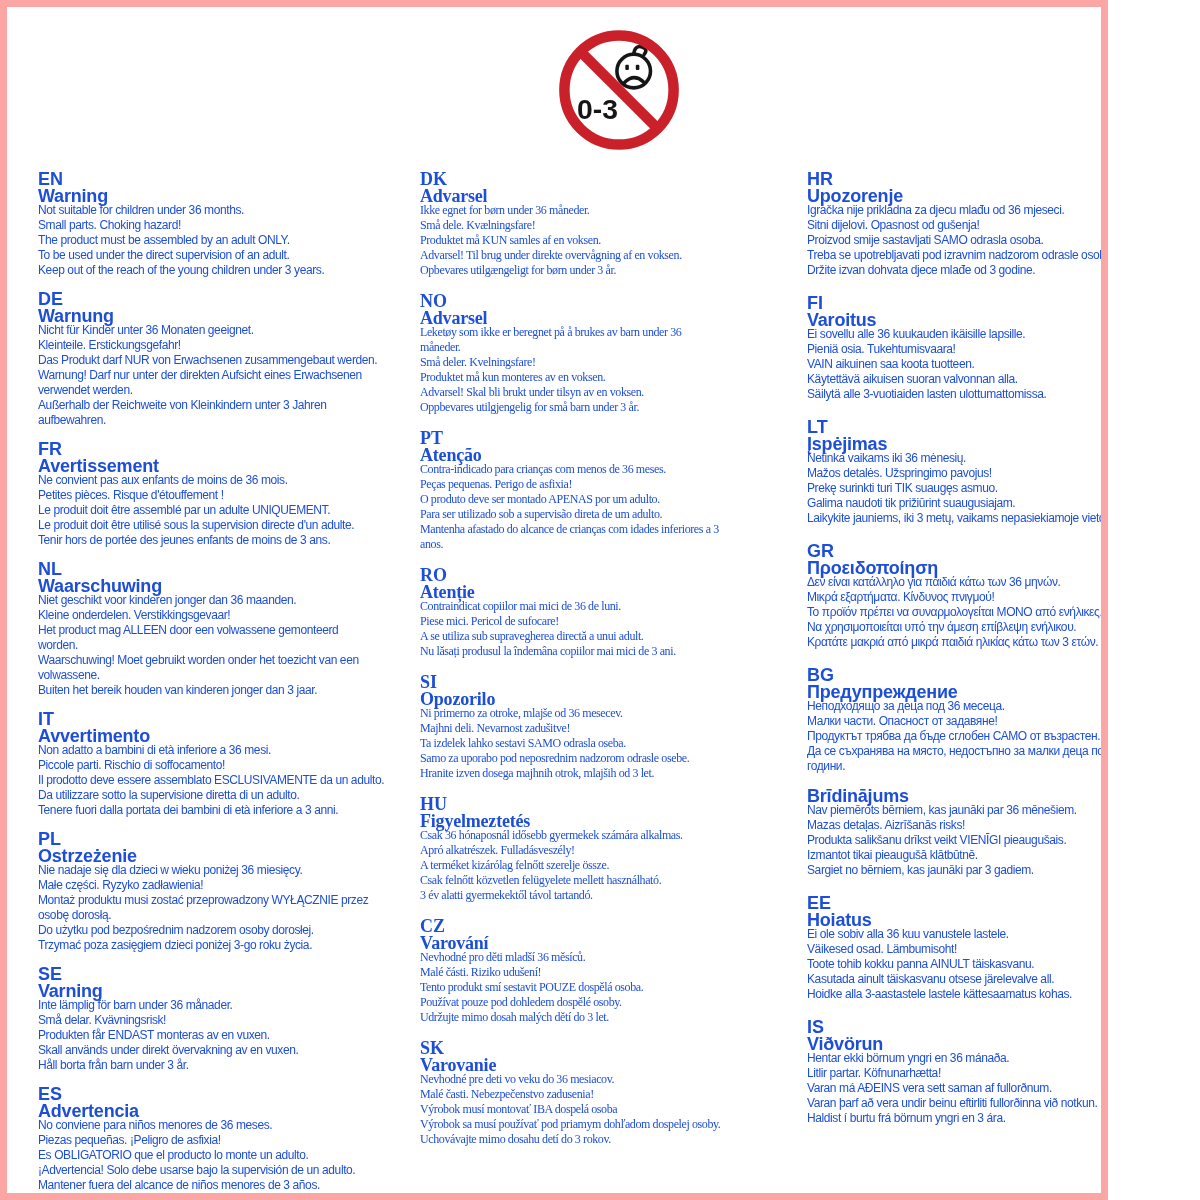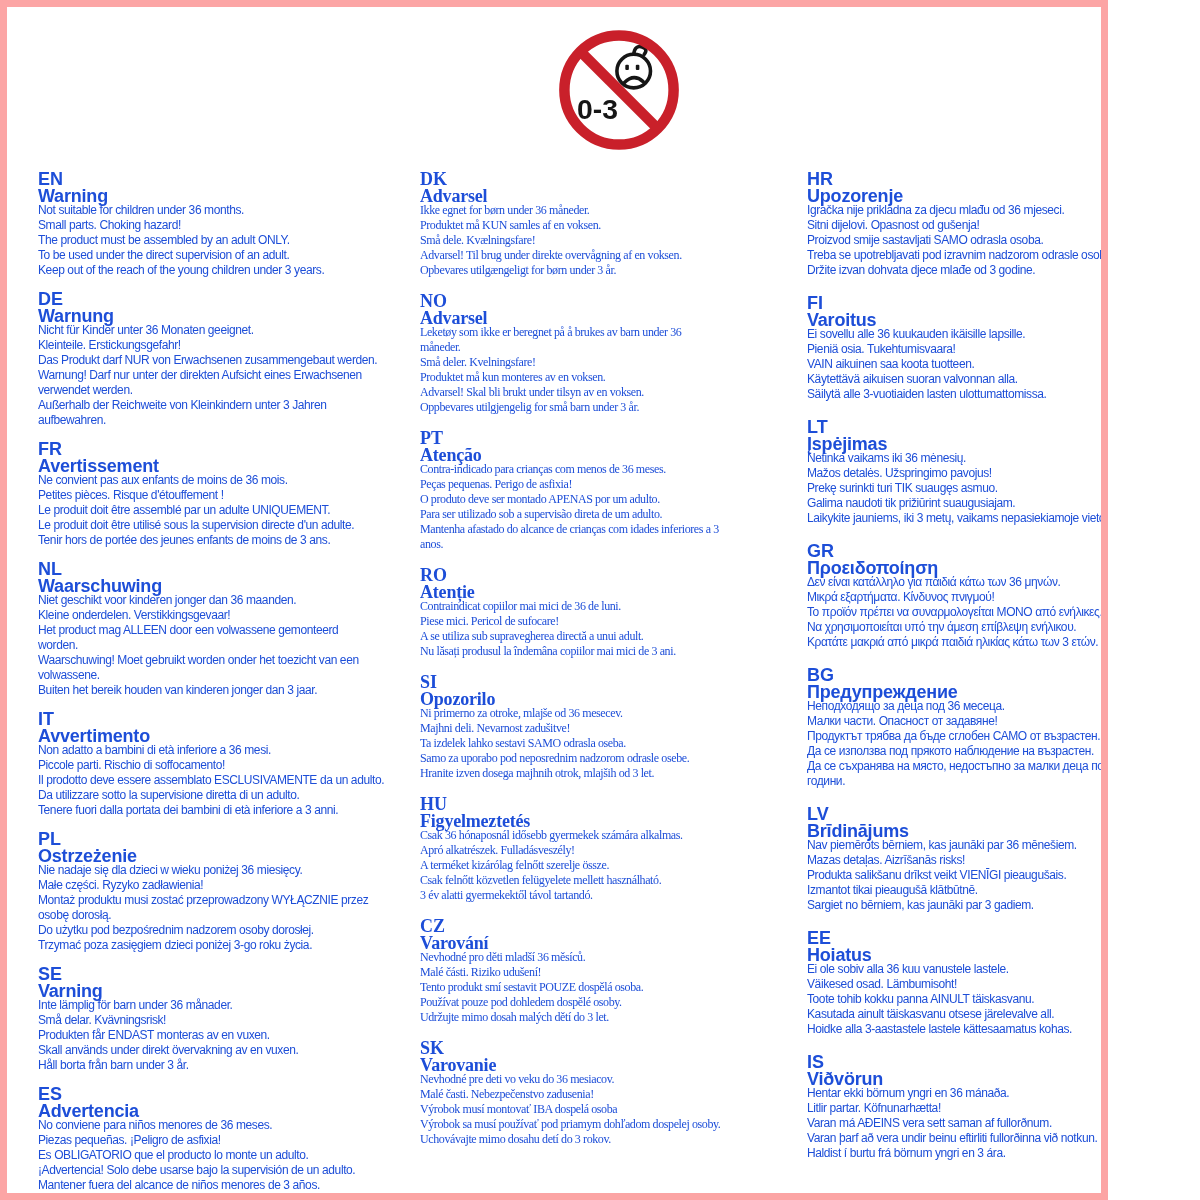--- a/index.html
+++ b/index.html
@@ -150,22 +150,22 @@
           <p class="line">Mantener fuera del alcance de niños menores de 3 años.</p>
         </div>
   </section>
 </div>
   <div class="col col-1">
   <section class="lang">
     <h2 class="code">DK</h2>
     <h3 class="title">Advarsel</h3>
     <div class="lines">
           <p class="line">Ikke egnet for børn under 36 måneder.</p>
+          <p class="line">Små dele. Kvælningsfare!</p>
           <p class="line">Produktet må KUN samles af en voksen.</p>
-          <p class="line">Små dele. Kvælningsfare!</p>
           <p class="line">Advarsel! Til brug under direkte overvågning af en voksen.</p>
           <p class="line">Opbevares utilgængeligt for børn under 3 år.</p>
         </div>
   </section>
 
   <section class="lang">
     <h2 class="code">NO</h2>
     <h3 class="title">Advarsel</h3>
     <div class="lines">
           <p class="line">Leketøy som ikke er beregnet på å brukes av barn under 36</p>
@@ -298,28 +298,26 @@
         </div>
   </section>
 
   <section class="lang">
     <h2 class="code">BG</h2>
     <h3 class="title">Предупреждение</h3>
     <div class="lines">
           <p class="line">Неподходящо за деца под 36 месеца.</p>
           <p class="line">Малки части. Опасност от задавяне!</p>
           <p class="line">Продуктът трябва да бъде сглобен САМО от възрастен.</p>
-          <p class="line">Да се използва под прякото наблюдение на възрастен.</p>
           <p class="line">Да се съхранява на място, недостъпно за малки деца под 3</p>
           <p class="line">години.</p>
         </div>
   </section>
 
   <section class="lang">
-    <h2 class="code">LV</h2>
     <h3 class="title">Brīdinājums</h3>
     <div class="lines">
           <p class="line">Nav piemērots bērniem, kas jaunāki par 36 mēnešiem.</p>
           <p class="line">Mazas detaļas. Aizrīšanās risks!</p>
           <p class="line">Produkta salikšanu drīkst veikt VIENĪGI pieaugušais.</p>
           <p class="line">Izmantot tikai pieaugušā klātbūtnē.</p>
           <p class="line">Sargiet no bērniem, kas jaunāki par 3 gadiem.</p>
         </div>
   </section>
 

